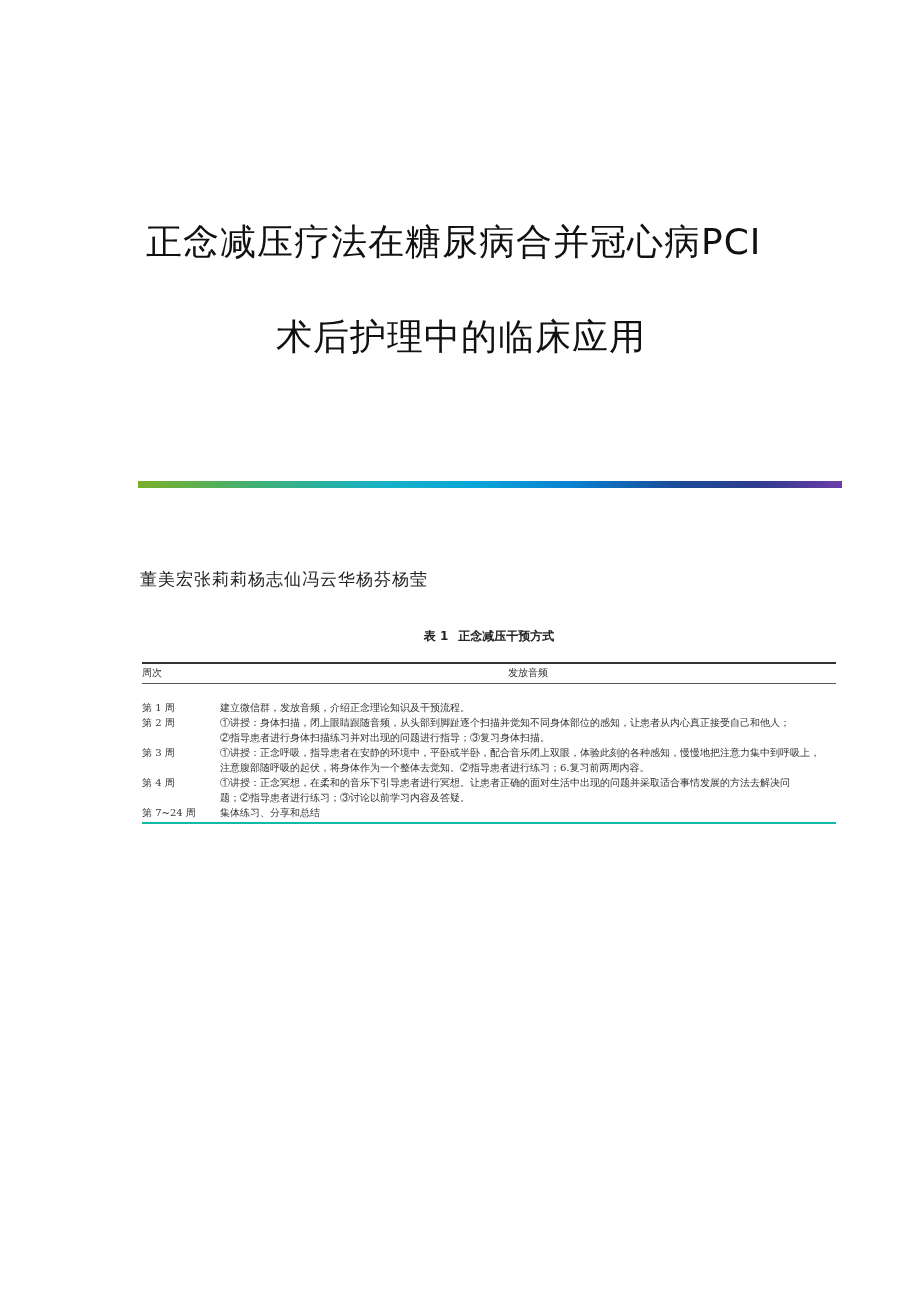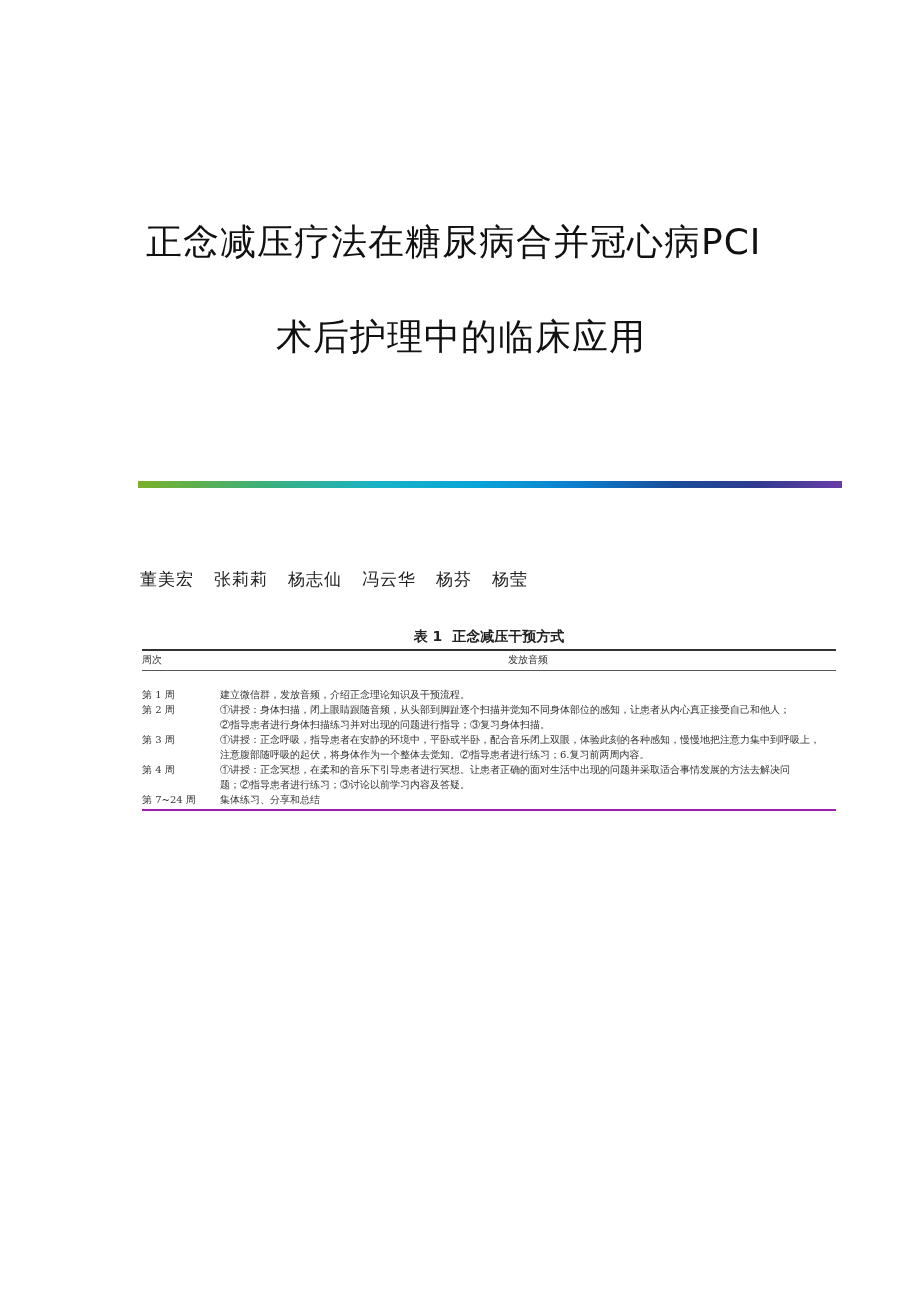--- a/index.html
+++ b/index.html
@@ -37,46 +37,45 @@
     }
     .authors {
       position: absolute;
       left: 140px;
       top: 568px;
       font-family: "DejaVu Sans", "Liberation Sans", sans-serif;
       font-size: 17px;
       color: #222;
       white-space: nowrap;
       display: flex;
-      gap: 20px;
     }
     .authors span { letter-spacing: 1px; }
     .table-wrap {
       position: absolute;
       left: 142px;
       top: 628px;
       width: 694px;
       font-size: 10px;
       color: #333;
     }
     .table-caption {
       text-align: center;
       font-family: "DejaVu Sans", "Liberation Sans", sans-serif;
       font-weight: bold;
-      font-size: 14px;
+      font-size: 12px;
       color: #222;
-      margin-bottom: 3px;
+      margin-bottom: 17px;
       padding-left: 0;
     }
     .table-caption .cap-num { margin-right: 10px; }
     table {
       width: 100%;
       border-collapse: collapse;
       border-top: 2px solid #333;
-      border-bottom: 2px solid #a21caf;
+      border-bottom: 2px solid #14b8a6;
     }
     thead th {
       font-weight: normal;
       font-size: 10px;
       padding: 2px 0 3px 0;
       border-bottom: 1px solid #555;
       color: #333;
     }
     thead th.col-week { text-align: left; width: 78px; }
     thead th.col-content { text-align: center; }

